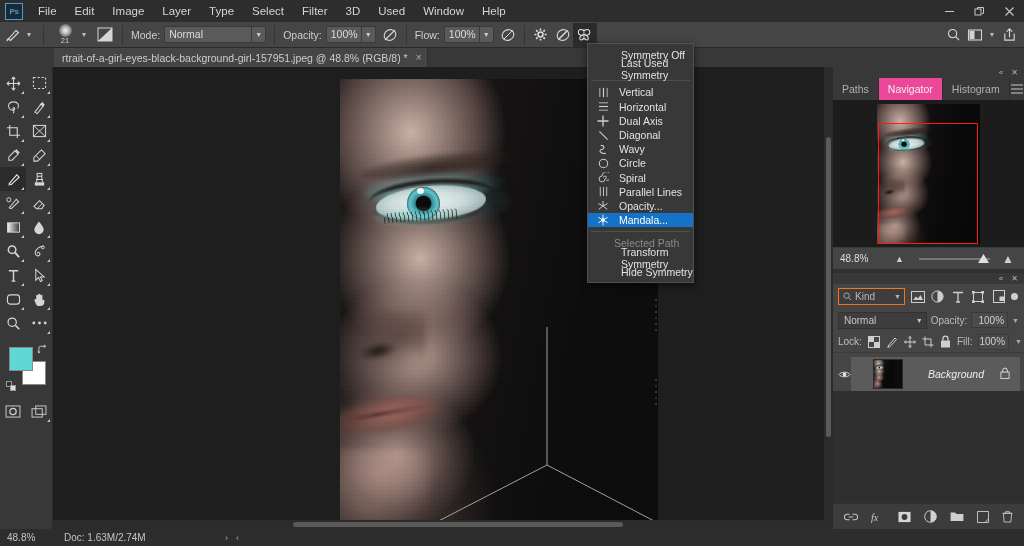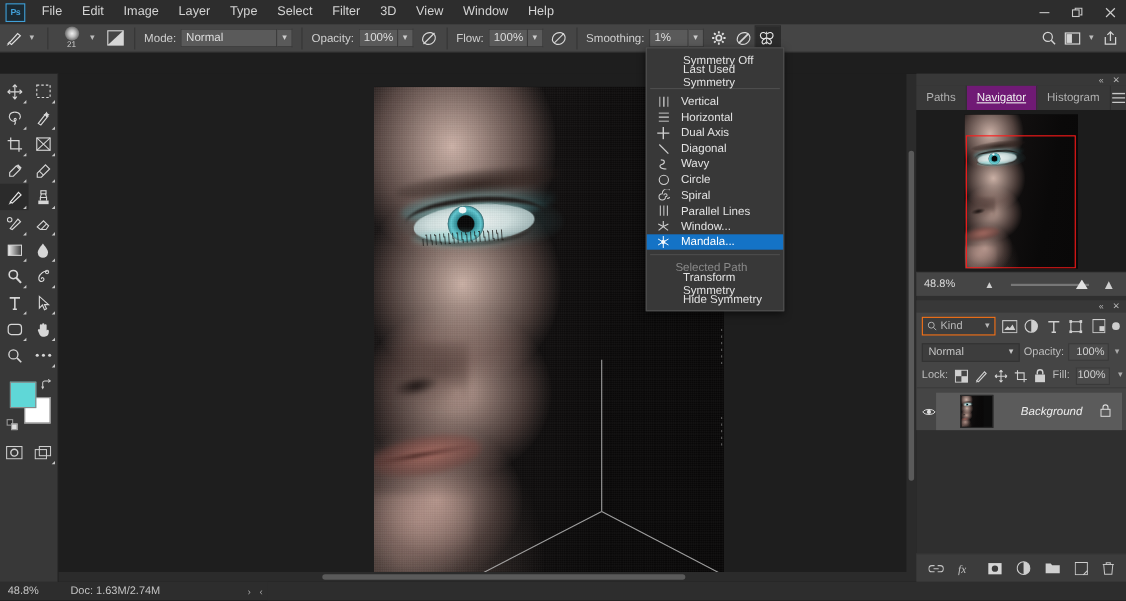--- a/index.html
+++ b/index.html
@@ -300,21 +300,21 @@
   .panel-head span { font-size: 8px; color: #b5b5b5; line-height: 11px; }
   .tabstrip {
     height: 22px; background: #383838;
     display: flex; align-items: stretch; position: relative;
   }
   .ptab {
     padding: 0 9px; display: flex; align-items: center;
     font-size: 10.5px; color: #b0b0b0;
     border-right: 1px solid #2f2f2f;
   }
-  .ptab.active { background: #701a75; color: #f0f0f0; text-decoration: underline; }
+  .ptab.active { background: #ec4899; color: #f0f0f0; }
   .pmenu {
     margin-left: auto; width: 20px;
     display: flex; align-items: center; justify-content: center;
     color: #c5c5c5; font-size: 11px;
   }
 
   .navthumb {
     position: relative; height: 147px;
     background: #1c1c1c;
     display: flex; justify-content: center; align-items: flex-start;
@@ -438,21 +438,21 @@
     position: absolute; left: 0; bottom: 0; height: 9px; width: 780px;
     background: #2b2b2b;
   }
   .cv-scroll-h i {
     position: absolute; top: 2px; left: 240px; width: 330px; height: 5px;
     background: #5a5a5a; border-radius: 3px; display: block;
   }
 
   
   .symmenu {
-    position: absolute; left: 587px; top: 43px; width: 126px;
+    position: absolute; left: 587px; top: 43px; width: 107px;
     background: #383838; border: 1px solid #505050;
     padding: 4px 0 3px 0; z-index: 50;
     box-shadow: 0 2px 7px rgba(0,0,0,0.6);
   }
   .sm-item {
     height: 14.2px; display: flex; align-items: center;
     padding-left: 5px; font-size: 10.5px; color: #e2e2e2;
   }
   .sm-item.plain { padding-left: 33px; }
   .sm-item.sel { background: #1473c6; color: #ffffff; }
@@ -473,21 +473,21 @@
   <div class="menubar">
     <div class="ps-logo">Ps</div>
     <div class="mi">File</div>
     <div class="mi">Edit</div>
     <div class="mi">Image</div>
     <div class="mi">Layer</div>
     <div class="mi">Type</div>
     <div class="mi">Select</div>
     <div class="mi">Filter</div>
     <div class="mi">3D</div>
-    <div class="mi">View</div>
+    <div class="mi">Used</div>
     <div class="mi">Window</div>
     <div class="mi">Help</div>
     <div class="wincontrols">
       <div>
         <svg width="11" height="11" viewBox="0 0 11 11">
             <rect x="1" y="5" width="9" height="1" fill="#c8c8c8"></rect>
           </svg>
       </div>
       <div>
         <svg width="11" height="11" viewBox="0 0 11 11">
@@ -550,25 +550,20 @@
       <div class="ob-caret">▼</div>
     </div>
     <div class="ob-icon">
       <svg width="16" height="16" viewBox="0 0 16 16">
         <ellipse cx="8" cy="8" rx="6" ry="5.2" fill="none" stroke="#d6d6d6" stroke-width="1.1" transform="rotate(-30 8 8)"></ellipse>
         <path d="M4 12 L12 4" stroke="#d6d6d6" stroke-width="1"></path>
         <circle cx="12" cy="4" r="1" fill="#d6d6d6"></circle>
       </svg>
     </div>
     <div class="ob-sep"></div>
-    <div class="ob-item">
-      <span class="ob-label">Smoothing:</span>
-      <div class="ob-field num">1%</div>
-      <div class="ob-caret">▼</div>
-    </div>
     <div class="ob-icon">
       <svg width="15" height="15" viewBox="0 0 16 16">
         <circle cx="8" cy="8" r="2.6" fill="none" stroke="#e0e0e0" stroke-width="1.6"></circle>
         <g stroke="#e0e0e0" stroke-width="1.8">
           <path d="M8 1.5 V3.6 M8 12.4 V14.5 M1.5 8 H3.6 M12.4 8 H14.5"></path>
           <path d="M3.4 3.4 L4.9 4.9 M11.1 11.1 L12.6 12.6 M12.6 3.4 L11.1 4.9 M4.9 11.1 L3.4 12.6"></path>
         </g>
       </svg>
     </div>
     <div class="ob-icon">
@@ -602,20 +597,27 @@
       <span class="ob-caret-plain">▼</span>
       <div class="ob-icon">
         <svg width="15" height="15" viewBox="0 0 16 16">
           <path d="M3 7 V14 H13 V7" fill="none" stroke="#d4d4d4" stroke-width="1.2"></path>
           <path d="M8 11 V2 M5 5 L8 2 L11 5" fill="none" stroke="#d4d4d4" stroke-width="1.2"></path>
         </svg>
       </div>
     </div>
   </div>
 
+  <div class="tabbar">
+    <div class="collapsearrows">«&nbsp;&nbsp;✕</div>
+    <div class="doctab">
+      <span>rtrait-of-a-girl-eyes-black-background-girl-157951.jpeg @ 48.8%  (RGB/8) *</span>
+      <span class="tabclose">×</span>
+    </div>
+  </div>
 
   <div class="toolbar">
 
     <div class="toolrow">
       <div class="tool">
         <svg width="15" height="15" viewBox="0 0 16 16">
             <path d="M8 1 L8 15 M1 8 L15 8 M8 1 L6 3.5 M8 1 L10 3.5 M8 15 L6 12.5 M8 15 L10 12.5 M1 8 L3.5 6 M1 8 L3.5 10 M15 8 L12.5 6 M15 8 L12.5 10" stroke="#d6d6d6" stroke-width="1.1" fill="none"></path>
           </svg>
         <i class="corner"></i>
       </div>
@@ -1181,21 +1183,21 @@
         <svg width="12" height="12" viewBox="0 0 12 12">
             <g stroke="currentColor" stroke-width="1">
               <path d="M6 6 L6 1"></path>
               <path d="M6 6 L1.7 9.4"></path>
               <path d="M6 6 L10.3 9.4"></path>
               <path d="M6 6 L1.4 3.6"></path>
               <path d="M6 6 L10.6 3.6"></path>
             </g>
           </svg>
       </span>
-      <span>Window...</span>
+      <span>Opacity...</span>
     </div>
 
     <div class="sm-item sel">
       <span class="sm-ico">
         <svg width="12" height="12" viewBox="0 0 12 12">
             <g stroke="currentColor" stroke-width="0.9">
               <path d="M6 0.6 V11.4"></path>
               <path d="M1.3 3.3 L10.7 8.7"></path>
               <path d="M1.3 8.7 L10.7 3.3"></path>
             </g>

